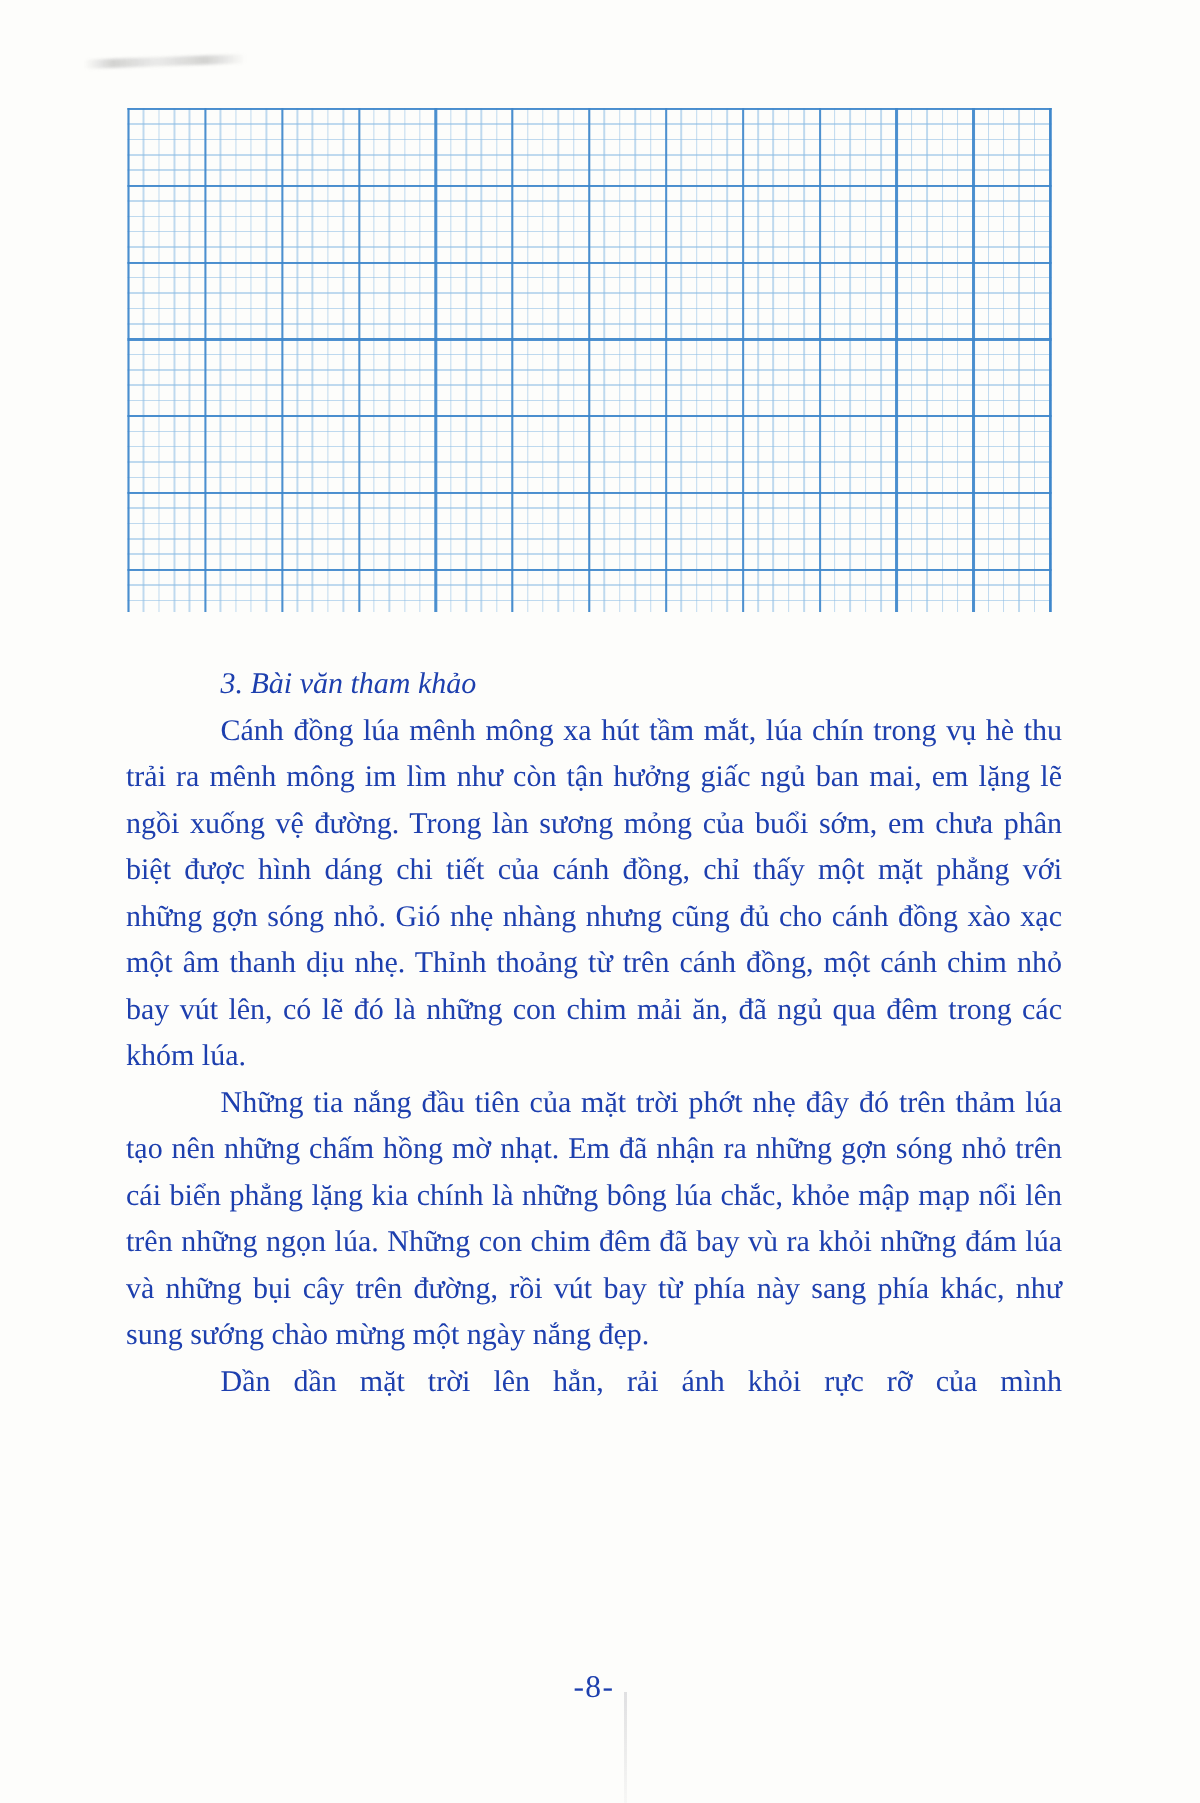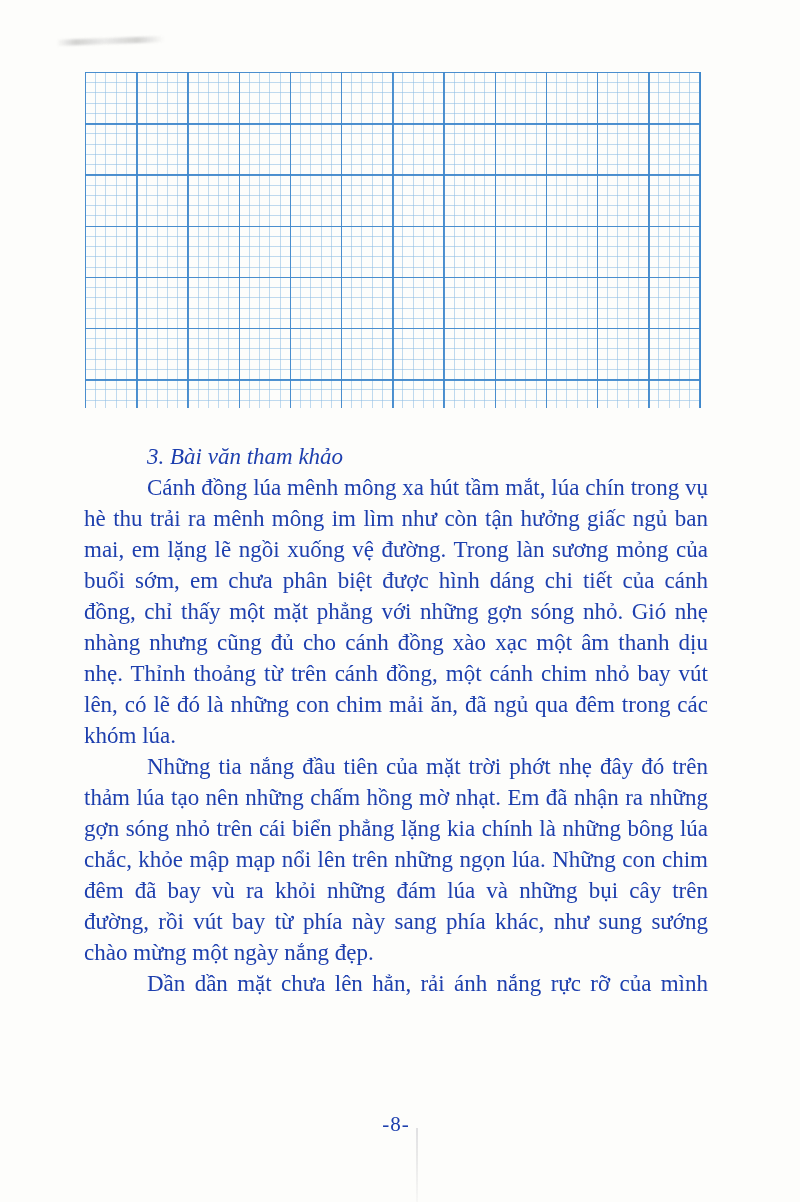--- a/index.html
+++ b/index.html
@@ -48,21 +48,21 @@
     filter:blur(1px);
   }
   .smudge-bottom{
     position:absolute;left:416px;top:1128px;width:2px;height:74px;
     background:linear-gradient(to bottom,
       rgba(140,140,150,0.25), rgba(140,140,150,0.05));
     filter:blur(0.5px);
   }
   .content{
     position:absolute;left:84px;top:441px;width:624px;
-    font-size:23px;line-height:31px;color:var(--text);
+    font-size:20px;line-height:31px;color:var(--text);
     text-align:justify;
   }
   .content p{margin:0;text-indent:63px;}
   .heading{font-style:italic;text-align:left;}
   .cut{text-align-last:justify;}
   .pagenum{
     position:absolute;left:84px;top:1112px;width:624px;
     text-align:center;font-size:21px;color:var(--text);
     letter-spacing:1px;
   }
@@ -73,20 +73,20 @@
 <div class="page">
 
   <div class="smudge-top"></div>
 
   <div class="grid"></div>
 
   <div class="content">
     <p class="heading">3. Bài văn tham khảo</p>
     <p>Cánh đồng lúa mênh mông xa hút tầm mắt, lúa chín trong vụ hè thu trải ra mênh mông im lìm như còn tận hưởng giấc ngủ ban mai, em lặng lẽ ngồi xuống vệ đường. Trong làn sương mỏng của buổi sớm, em chưa phân biệt được hình dáng chi tiết của cánh đồng, chỉ thấy một mặt phẳng với những gợn sóng nhỏ. Gió nhẹ nhàng nhưng cũng đủ cho cánh đồng xào xạc một âm thanh dịu nhẹ. Thỉnh thoảng từ trên cánh đồng, một cánh chim nhỏ bay vút lên, có lẽ đó là những con chim mải ăn, đã ngủ qua đêm trong các khóm lúa.</p>
     <p>Những tia nắng đầu tiên của mặt trời phớt nhẹ đây đó trên thảm lúa tạo nên những chấm hồng mờ nhạt. Em đã nhận ra những gợn sóng nhỏ trên cái biển phẳng lặng kia chính là những bông lúa chắc, khỏe mập mạp nổi lên trên những ngọn lúa. Những con chim đêm đã bay vù ra khỏi những đám lúa và những bụi cây trên đường, rồi vút bay từ phía này sang phía khác, như sung sướng chào mừng một ngày nắng đẹp.</p>
-    <p class="cut">Dần dần mặt chưa lên hẳn, rải ánh nắng rực rỡ của mình</p>
+    <p class="cut">Dần dần mặt trời lên hẳn, rải ánh khỏi rực rỡ của mình</p>
   </div>
 
   <div class="pagenum">-8-</div>
 
   <div class="smudge-bottom"></div>
 
 </div>
 
 </body></html>

